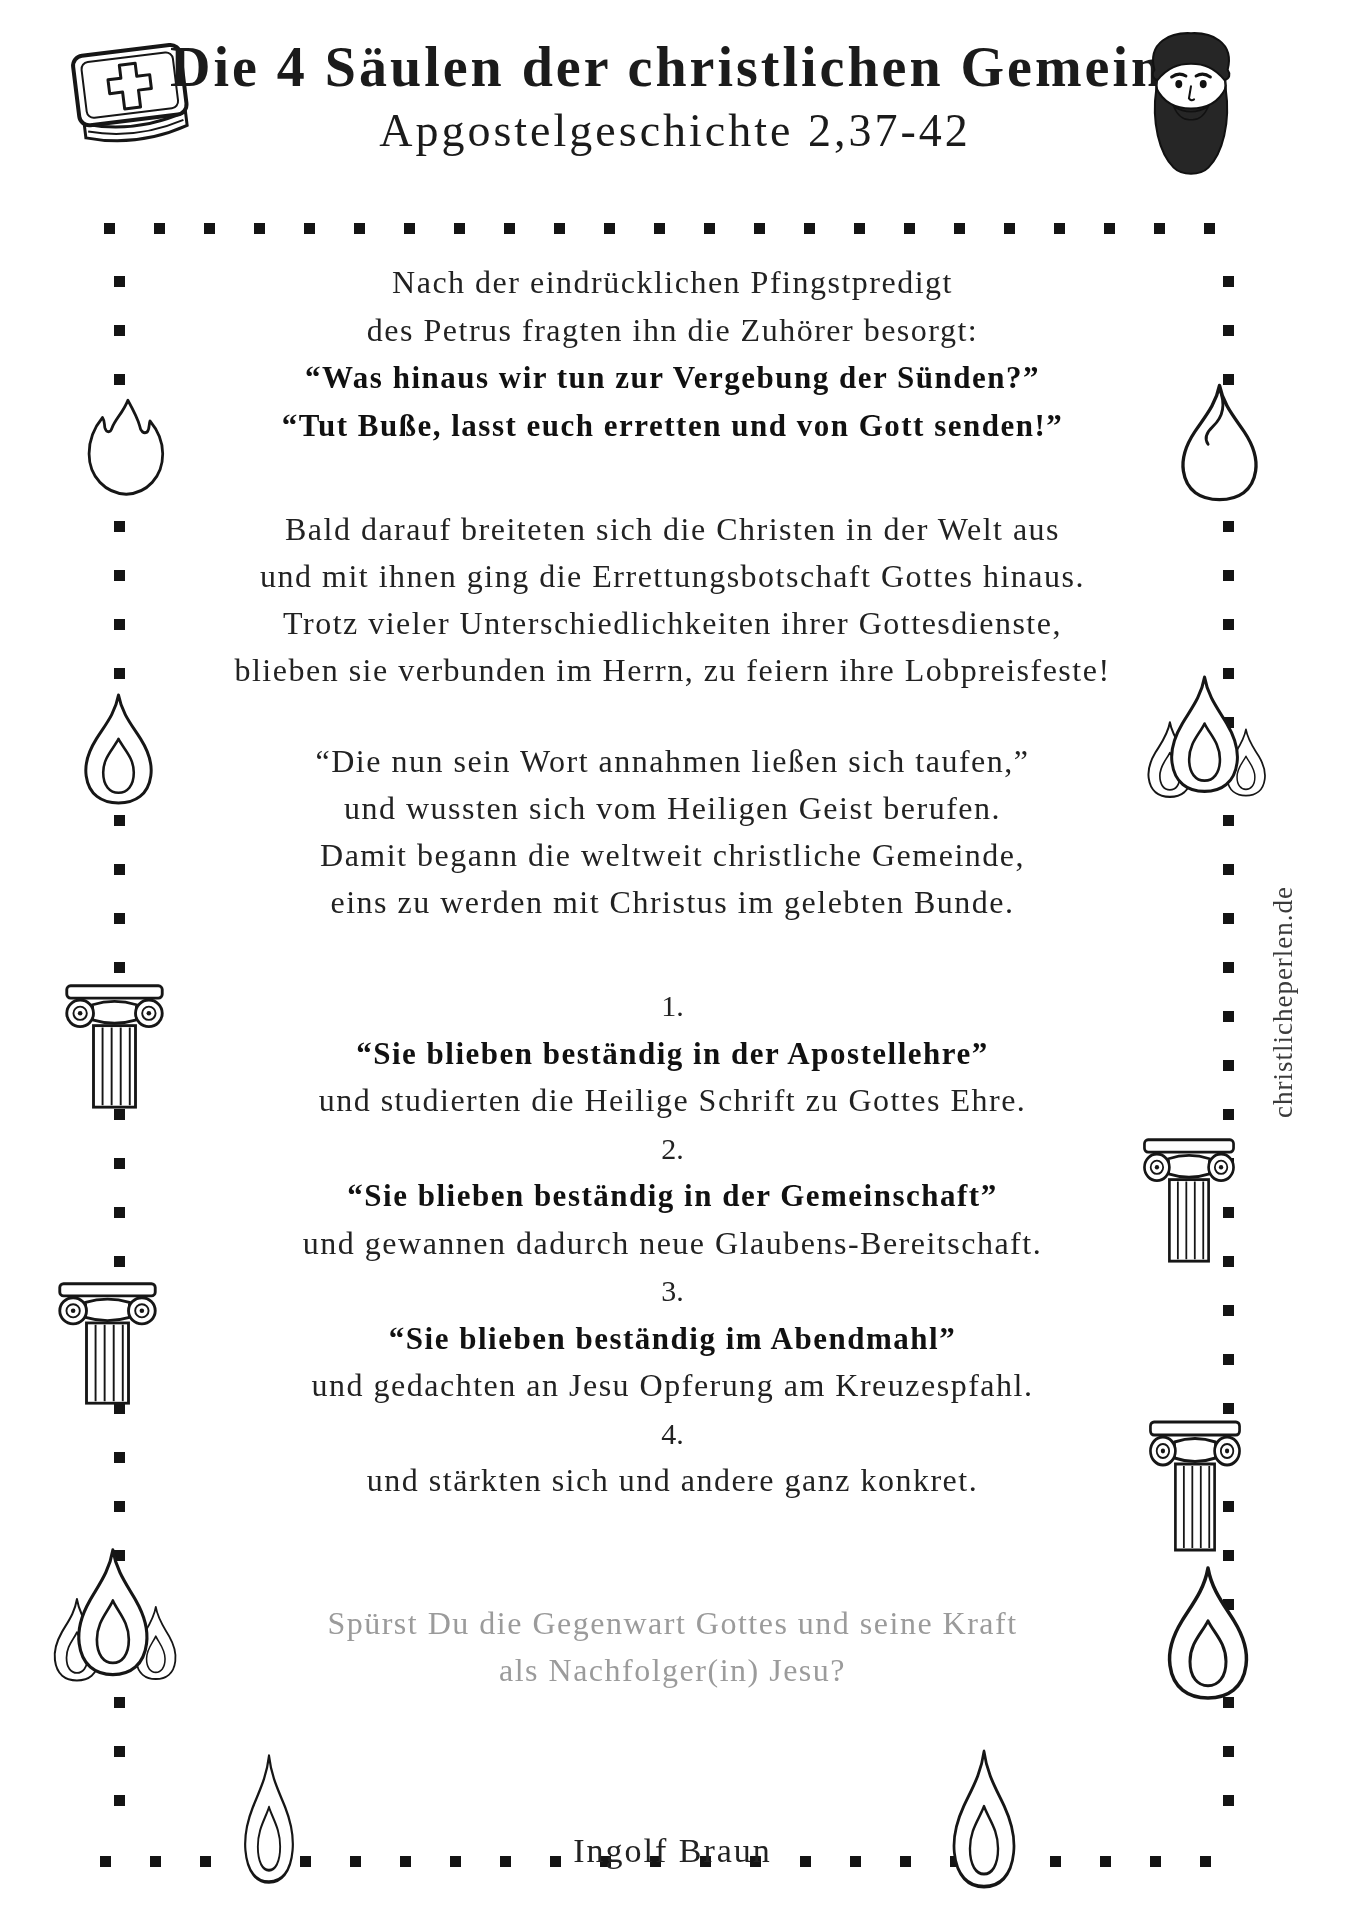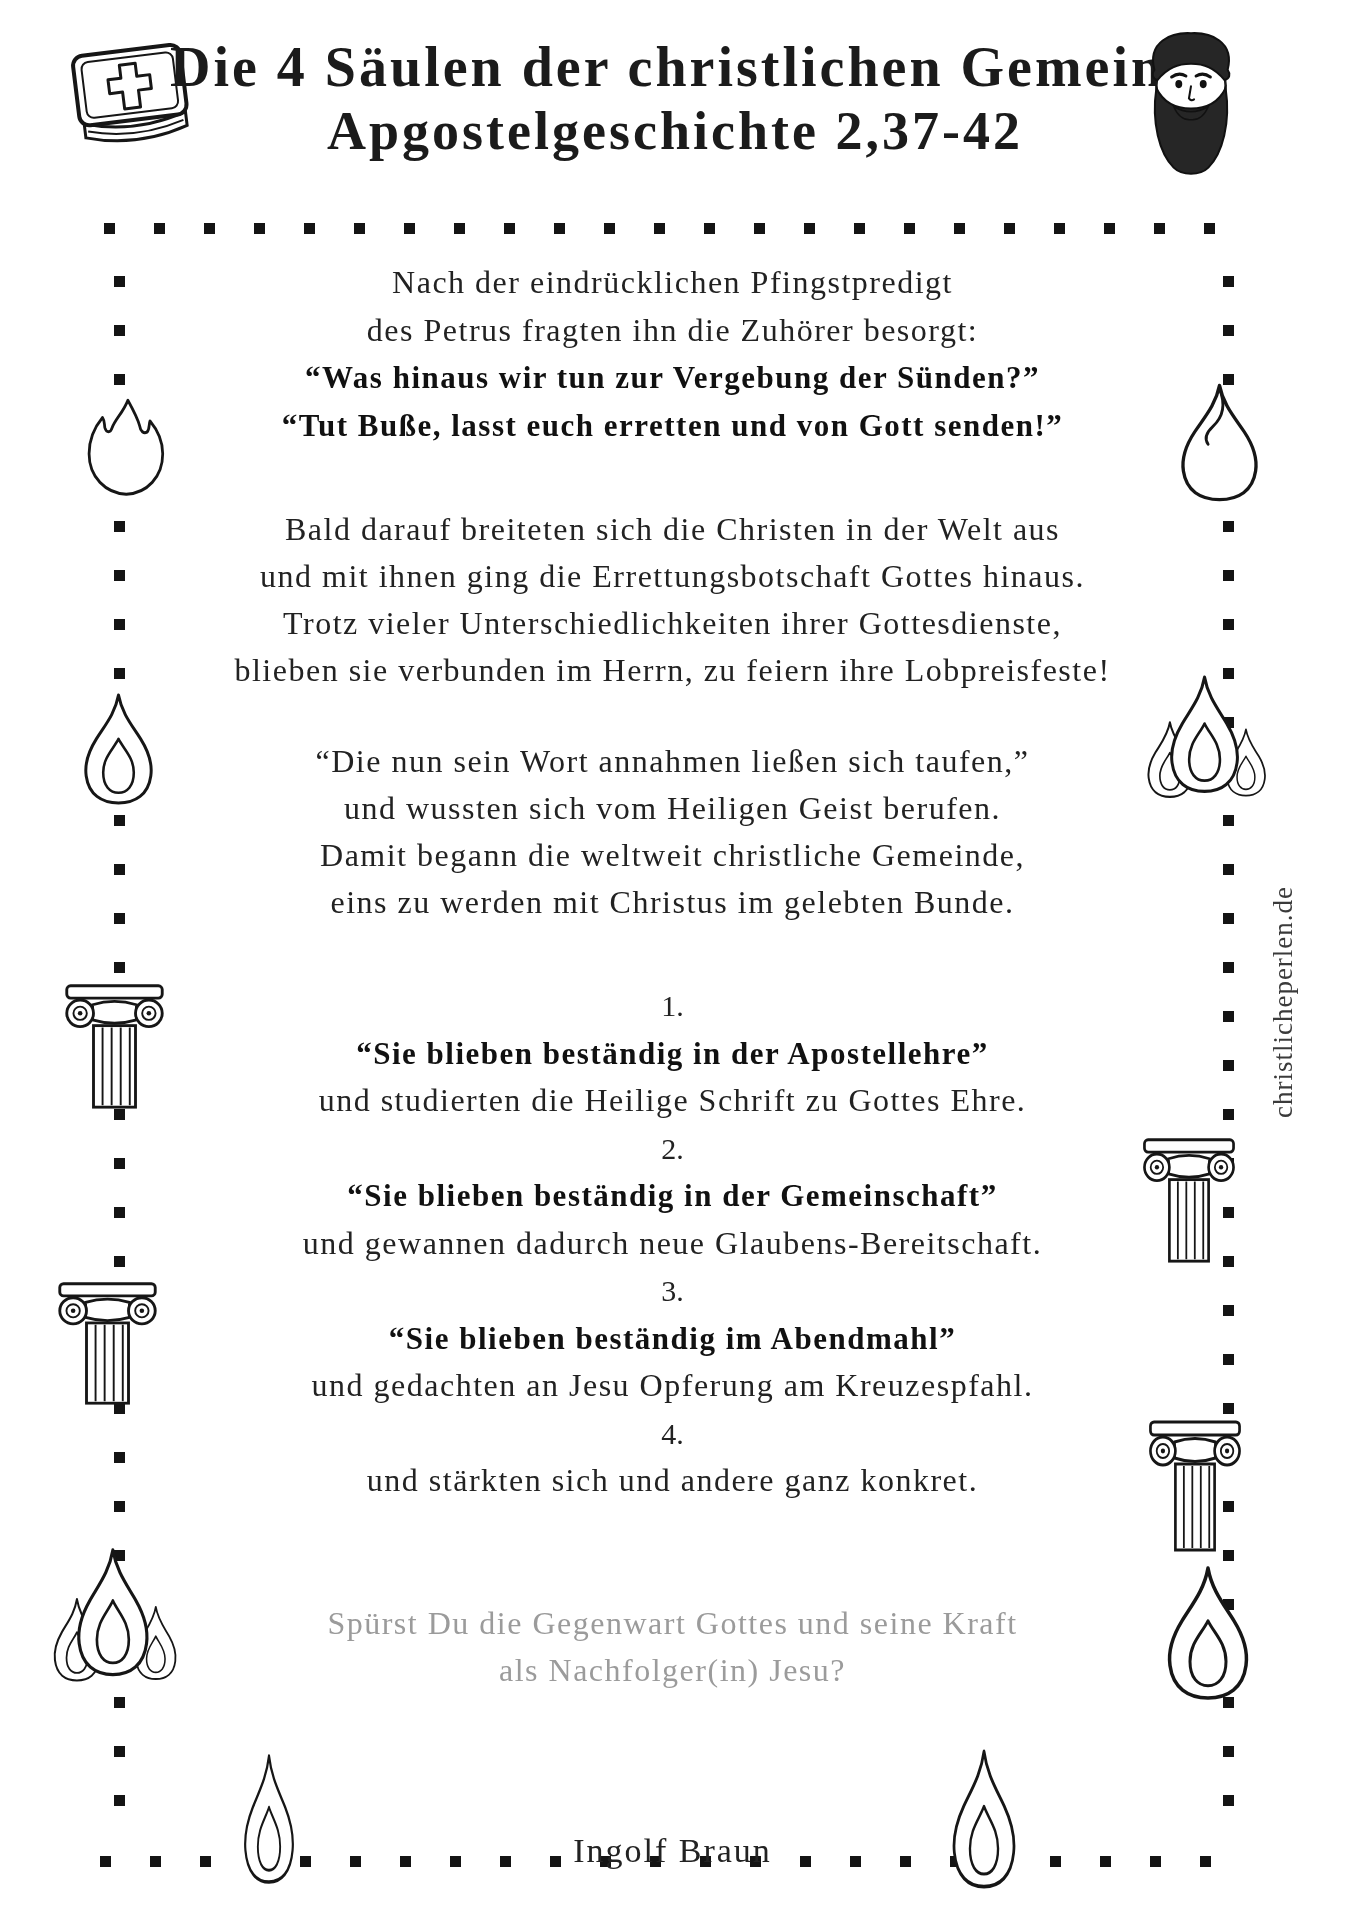--- a/index.html
+++ b/index.html
@@ -7,21 +7,21 @@
     position:relative;
     width:1350px;height:1920px;
     background:#ffffff;
     overflow:hidden;
     font-family:"Liberation Serif", serif;
     color:#1b1b1b;
   }
   
   .title-block{position:absolute;left:170px;top:34px;width:1010px;text-align:center;}
   .title-line1{font-size:56px;letter-spacing:3px;font-weight:700;line-height:66px;white-space:nowrap;}
-  .title-line2{font-size:54px;letter-spacing:3px;font-weight:700;line-height:62px;white-space:nowrap;text-align:center;}
+  .title-line2{font-size:46px;letter-spacing:3px;font-weight:400;line-height:62px;white-space:nowrap;text-align:center;}
   
   .dots-h{position:absolute;height:11px;
     background-image:repeating-linear-gradient(90deg,#141414 0 11px,transparent 11px 50px);}
   .dots-v{position:absolute;width:11px;
     background-image:repeating-linear-gradient(180deg,#141414 0 11px,transparent 11px 49px);}
   .dots-top{left:104px;top:223px;width:1146px;}
   .dots-bottom{left:100px;top:1856px;width:1150px;}
   .dots-left{left:114px;top:276px;height:1545px;}
   .dots-right{left:1223px;top:276px;height:1545px;}
   

